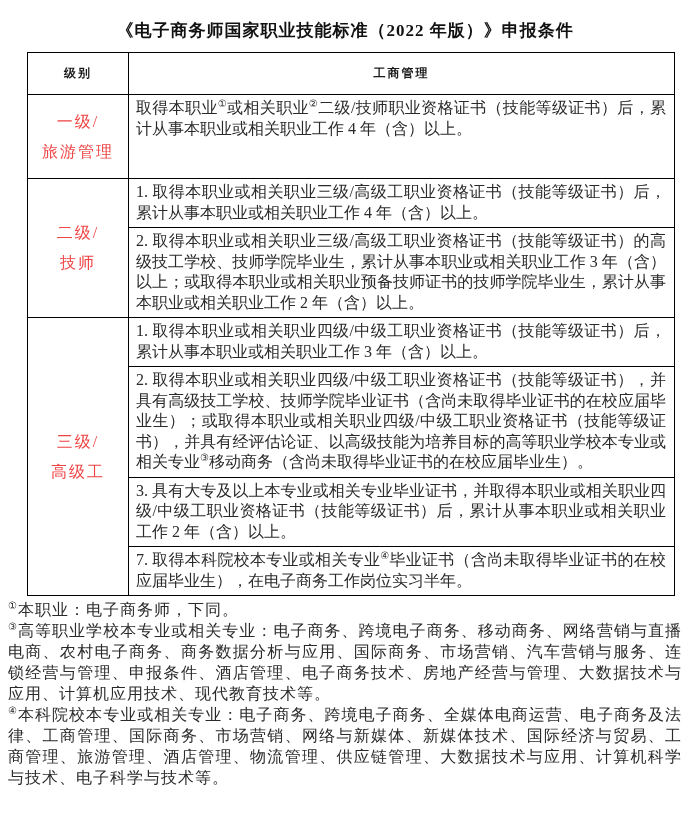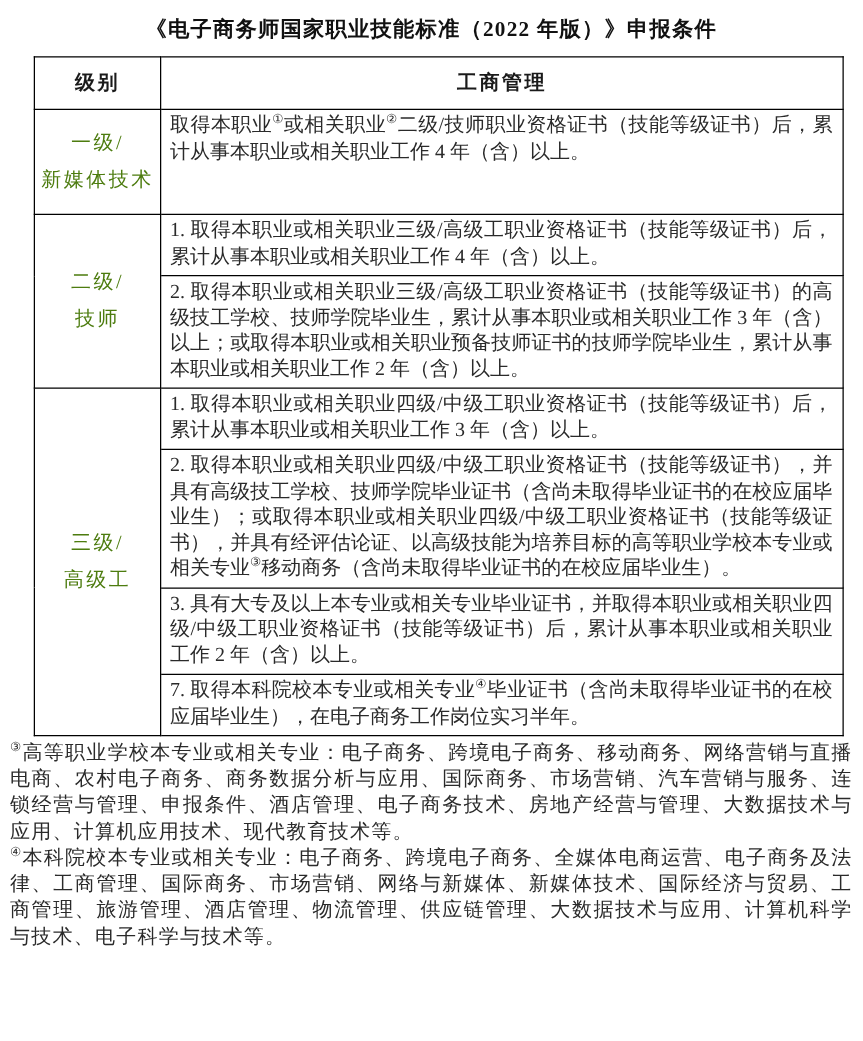--- a/index.html
+++ b/index.html
@@ -7,53 +7,53 @@
   .page {
     position: relative;
     width: 690px;
     height: 833px;
     background: #ffffff;
     color: #1f1f1f;
     font-family: "Liberation Serif", "DejaVu Serif", serif;
     overflow: hidden;
   }
   .doc-title {
-    padding-top: 12px;
     text-align: center;
     font-size: 17px;
     font-weight: bold;
     letter-spacing: 1px;
     color: #111;
+    margin-top: 19px;
   }
   table.cond-table {
     border-collapse: collapse;
     table-layout: fixed;
     width: 648px;
     margin: 10px 0 0 27px;
   }
   table.cond-table th,
   table.cond-table td {
     border: 1.6px solid #000;
   }
   col.level-col { width: 101px; }
   th.hdr {
     height: 42px;
-    font-size: 16px;
+    font-size: 12px;
     font-weight: bold;
     text-align: center;
     vertical-align: middle;
     color: #1a1a1a;
     letter-spacing: 2px;
   }
   td.level-cell {
     text-align: center;
     vertical-align: middle;
     font-size: 16px;
     letter-spacing: 2px;
-    color: #4d7c0f;
+    color: #ef4444;
   }
   .level-line { line-height: 20px; margin: 10px 0; }
   td.cond-cell {
     vertical-align: top;
     padding: 3px 8px 4px 7px;
     font-size: 16px;
     line-height: 20.5px;
     text-align: justify;
     color: #2a2a2a;
   }
@@ -88,21 +88,21 @@
 
     <tbody>
         <tr>
       <th class="hdr">级别</th>
       <th class="hdr">工商管理</th>
     </tr>
 
     <tr class="tall-row">
       <td class="level-cell">
         <div class="level-line">一级/</div>
-        <div class="level-line">新媒体技术</div>
+        <div class="level-line">旅游管理</div>
       </td>
       <td class="cond-cell"><span>取得本职业</span><sup>①</sup><span>或相关职业</span><sup>②</sup><span>二级/技师职业资格证书（技能等级证书）后，累计从事本职业或相关职业工作 4 年（含）以上。</span></td>
     </tr>
 
     <tr>
       <td class="level-cell" rowspan="2">
         <div class="level-line">二级/</div>
         <div class="level-line">技师</div>
       </td>
       <td class="cond-cell"><span>1. 取得本职业或相关职业三级/高级工职业资格证书（技能等级证书）后，累计从事本职业或相关职业工作 4 年（含）以上。</span></td>
@@ -124,17 +124,18 @@
     <tr>
       <td class="cond-cell"><span>3. 具有大专及以上本专业或相关专业毕业证书，并取得本职业或相关职业四级/中级工职业资格证书（技能等级证书）后，累计从事本职业或相关职业工作 2 年（含）以上。</span></td>
     </tr>
     <tr>
       <td class="cond-cell"><span>7. 取得本科院校本专业或相关专业</span><sup>④</sup><span>毕业证书（含尚未取得毕业证书的在校应届毕业生），在电子商务工作岗位实习半年。</span></td>
     </tr>
   </tbody>
     </table>
 
   <div class="footnotes">
+    <p class="fnote"><sup>①</sup><span>本职业：电子商务师，下同。</span></p>
     <p class="fnote"><sup>③</sup><span>高等职业学校本专业或相关专业：电子商务、跨境电子商务、移动商务、网络营销与直播电商、农村电子商务、商务数据分析与应用、国际商务、市场营销、汽车营销与服务、连锁经营与管理、申报条件、酒店管理、电子商务技术、房地产经营与管理、大数据技术与应用、计算机应用技术、现代教育技术等。</span></p>
     <p class="fnote"><sup>④</sup><span>本科院校本专业或相关专业：电子商务、跨境电子商务、全媒体电商运营、电子商务及法律、工商管理、国际商务、市场营销、网络与新媒体、新媒体技术、国际经济与贸易、工商管理、旅游管理、酒店管理、物流管理、供应链管理、大数据技术与应用、计算机科学与技术、电子科学与技术等。</span></p>
   </div>
 
 </div>
 
 </body></html>

